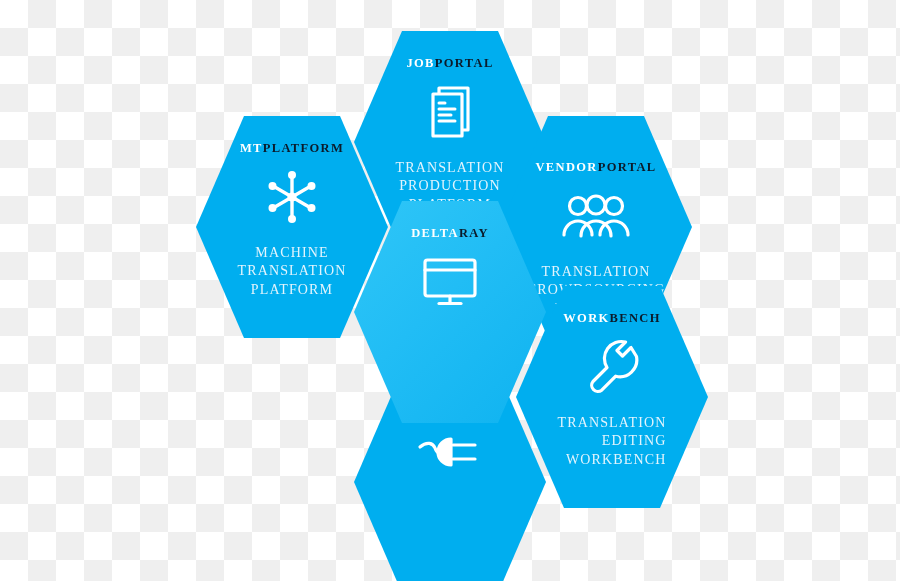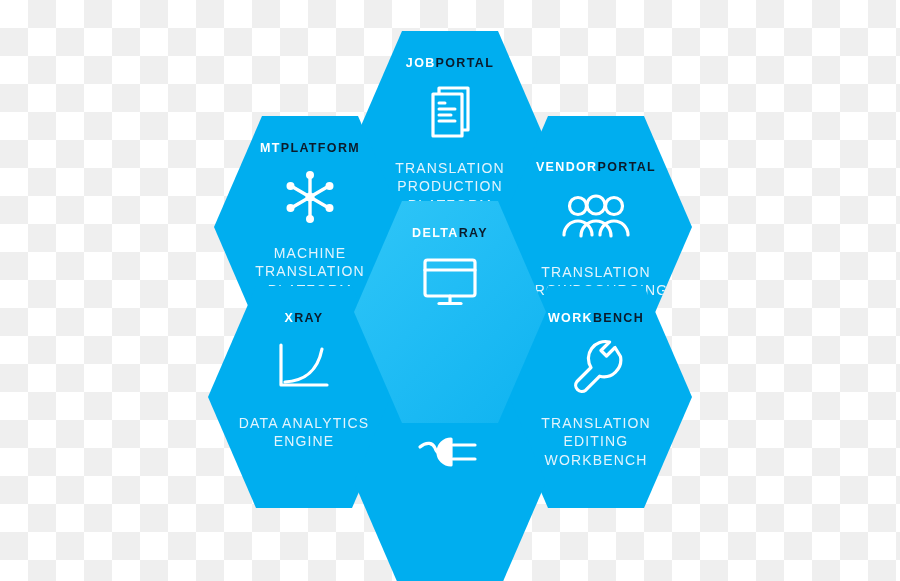--- a/index.html
+++ b/index.html
@@ -21,20 +21,21 @@
     background-size: 56px 56px;
     background-position: 0 0, 28px 28px;
     position: relative;
   }
 
   #stage {
     position: absolute;
     left: 0; top: 0;
     width: 900px;
     height: 417px;
+    font-family: Liberation Serif, serif;
   }
 
   .hex {
     position: absolute;
     width: 192px;
     height: 222px;
     -webkit-clip-path: polygon(25% 0%, 75% 0%, 100% 50%, 75% 100%, 25% 100%, 0% 50%);
     clip-path: polygon(25% 0%, 75% 0%, 100% 50%, 75% 100%, 25% 100%, 0% 50%);
     background: #00AEEF;
     display: flex;
@@ -75,25 +76,25 @@
     font-weight: 400;
     letter-spacing: 1.15px;
     line-height: 1.33;
     color: #e2f4fd;
     white-space: pre-line;
   }
 
   
   
   #hex-job        { left: 354px; top: 31px;  }
-  #hex-mt         { left: 214px; top: 116px; }
+  #hex-mt         { left: 196px; top: 116px; }
   #hex-vendor     { left: 500px; top: 116px; justify-content: center; }
   #hex-delta      { left: 354px; top: 201px; }
   #hex-xray       { left: 208px; top: 286px; }
-  #hex-workbench  { left: 500px; top: 286px; }
+  #hex-workbench  { left: 516px; top: 286px; text-align: right; }
   #hex-sting      { left: 354px; top: 371px; }
 
   
   #hex-delta { z-index: 3; }
 </style>
 </head>
 <body>
 
 <div id="stage">
 
@@ -165,33 +166,20 @@
     <div class="hex-icon">
       <svg width="60" height="52" viewBox="0 0 60 52" fill="none" stroke="#ffffff" stroke-width="3.2" stroke-linejoin="round" stroke-linecap="round">
         <rect x="5" y="4" width="50" height="36" rx="2.5"></rect>
         <line x1="5" y1="14" x2="55" y2="14"></line>
         <line x1="30" y1="40" x2="30" y2="46"></line>
         <line x1="19" y1="47.5" x2="41" y2="47.5"></line>
       </svg>
     </div>
   </div>
 
-  <div class="hex" id="hex-xray">
-    <div class="hex-title">
-      <span class="t-light">X</span><span class="t-dark">RAY</span>
-    </div>
-    <div class="hex-icon">
-      <svg width="56" height="52" viewBox="0 0 56 52" fill="none" stroke="#ffffff" stroke-width="3.2" stroke-linecap="round" stroke-linejoin="round">
-        <polyline points="5,4 5,44 51,44"></polyline>
-        <path d="M9 41 C26 40 41 33 46 8"></path>
-      </svg>
-    </div>
-    <div class="hex-desc">DATA ANALYTICS
-ENGINE</div>
-  </div>
 
   <div class="hex" id="hex-workbench">
     <div class="hex-title">
       <span class="t-light">WORK</span><span class="t-dark">BENCH</span>
     </div>
     <div class="hex-icon">
       <svg width="54" height="56" viewBox="0 0 54 56" fill="none" stroke="#ffffff" stroke-width="3.2" stroke-linejoin="round" stroke-linecap="round">
         <path d="M44.5 5.5 L36 14 L30.5 8.5 L39 0 A17 17 0 0 0 20.5 25.5 L6.5 39.5 A6.2 6.2 0 0 0 15.2 48.2 L29.2 34.2 A17 17 0 0 0 50 14.5 Z" transform="translate(1.5,3)"></path>
       </svg>
     </div>

